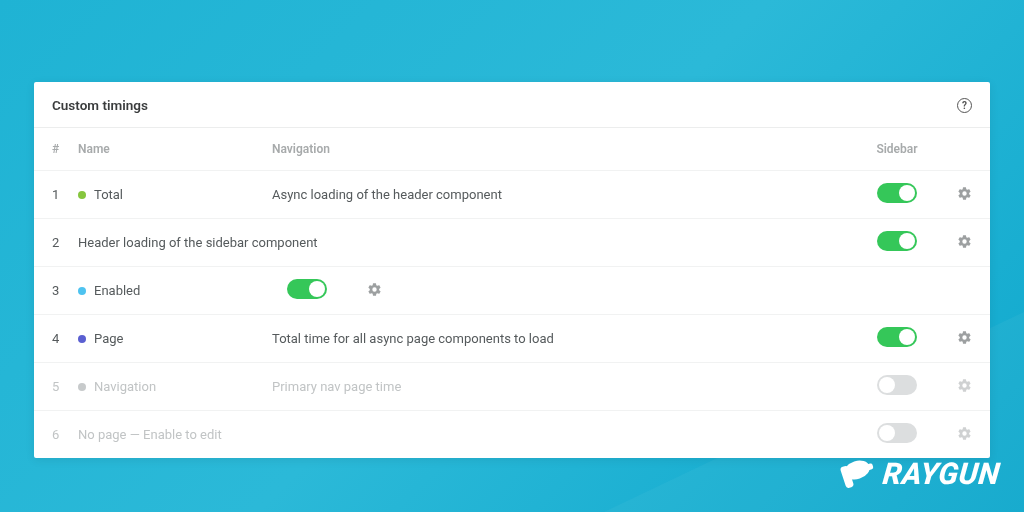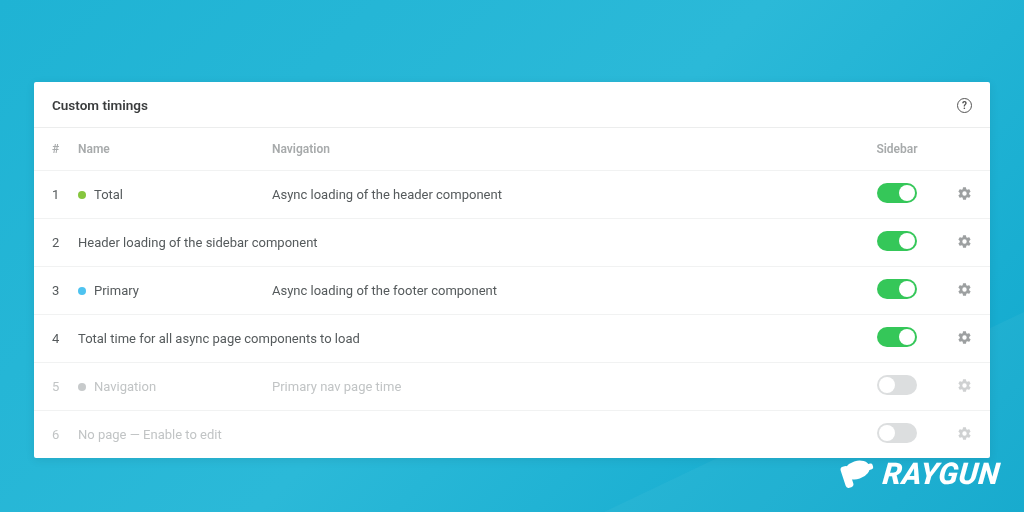--- a/index.html
+++ b/index.html
@@ -178,30 +178,33 @@
         <div class="col-desc">Header loading of the sidebar component</div>
         <div class="col-enabled"><span class="toggle on"><span class="knob"></span></span></div>
         <div class="col-gear"><span class="gear"><svg viewBox="0 0 24 24" width="15" height="15" fill="currentColor">
               <path d="M19.4 13a7.7 7.7 0 0 0 .06-1 7.7 7.7 0 0 0-.06-1l2.11-1.65a.5.5 0 0 0 .12-.64l-2-3.46a.5.5 0 0 0-.61-.22l-2.49 1a7.3 7.3 0 0 0-1.73-1l-.38-2.65A.5.5 0 0 0 14 2h-4a.5.5 0 0 0-.49.42l-.38 2.65a7.3 7.3 0 0 0-1.73 1l-2.49-1a.5.5 0 0 0-.61.22l-2 3.46a.5.5 0 0 0 .12.64L4.53 11a7.7 7.7 0 0 0-.06 1 7.7 7.7 0 0 0 .06 1l-2.11 1.65a.5.5 0 0 0-.12.64l2 3.46a.5.5 0 0 0 .61.22l2.49-1a7.3 7.3 0 0 0 1.73 1l.38 2.65A.5.5 0 0 0 10 22h4a.5.5 0 0 0 .49-.42l.38-2.65a7.3 7.3 0 0 0 1.73-1l2.49 1a.5.5 0 0 0 .61-.22l2-3.46a.5.5 0 0 0-.12-.64ZM12 15.5A3.5 3.5 0 1 1 15.5 12 3.5 3.5 0 0 1 12 15.5Z"></path>
             </svg></span></div>
       </div>
       <div class="row">
         <div class="col-num">3</div>
         <div class="col-name">
           <span class="dot" style="background:#4ec3f0"></span>
-          <span>Primary</span>
-        </div>
-        <div class="col-desc">Async loading of the footer component</div>
+          <span>Enabled</span>
+        </div>
         <div class="col-enabled"><span class="toggle on"><span class="knob"></span></span></div>
         <div class="col-gear"><span class="gear"><svg viewBox="0 0 24 24" width="15" height="15" fill="currentColor">
               <path d="M19.4 13a7.7 7.7 0 0 0 .06-1 7.7 7.7 0 0 0-.06-1l2.11-1.65a.5.5 0 0 0 .12-.64l-2-3.46a.5.5 0 0 0-.61-.22l-2.49 1a7.3 7.3 0 0 0-1.73-1l-.38-2.65A.5.5 0 0 0 14 2h-4a.5.5 0 0 0-.49.42l-.38 2.65a7.3 7.3 0 0 0-1.73 1l-2.49-1a.5.5 0 0 0-.61.22l-2 3.46a.5.5 0 0 0 .12.64L4.53 11a7.7 7.7 0 0 0-.06 1 7.7 7.7 0 0 0 .06 1l-2.11 1.65a.5.5 0 0 0-.12.64l2 3.46a.5.5 0 0 0 .61.22l2.49-1a7.3 7.3 0 0 0 1.73 1l.38 2.65A.5.5 0 0 0 10 22h4a.5.5 0 0 0 .49-.42l.38-2.65a7.3 7.3 0 0 0 1.73-1l2.49 1a.5.5 0 0 0 .61-.22l2-3.46a.5.5 0 0 0-.12-.64ZM12 15.5A3.5 3.5 0 1 1 15.5 12 3.5 3.5 0 0 1 12 15.5Z"></path>
             </svg></span></div>
       </div>
       <div class="row">
         <div class="col-num">4</div>
+        <div class="col-name">
+          <span class="dot" style="background:#5a5fd1"></span>
+          <span>Page</span>
+        </div>
         <div class="col-desc">Total time for all async page components to load</div>
         <div class="col-enabled"><span class="toggle on"><span class="knob"></span></span></div>
         <div class="col-gear"><span class="gear"><svg viewBox="0 0 24 24" width="15" height="15" fill="currentColor">
               <path d="M19.4 13a7.7 7.7 0 0 0 .06-1 7.7 7.7 0 0 0-.06-1l2.11-1.65a.5.5 0 0 0 .12-.64l-2-3.46a.5.5 0 0 0-.61-.22l-2.49 1a7.3 7.3 0 0 0-1.73-1l-.38-2.65A.5.5 0 0 0 14 2h-4a.5.5 0 0 0-.49.42l-.38 2.65a7.3 7.3 0 0 0-1.73 1l-2.49-1a.5.5 0 0 0-.61.22l-2 3.46a.5.5 0 0 0 .12.64L4.53 11a7.7 7.7 0 0 0-.06 1 7.7 7.7 0 0 0 .06 1l-2.11 1.65a.5.5 0 0 0-.12.64l2 3.46a.5.5 0 0 0 .61.22l2.49-1a7.3 7.3 0 0 0 1.73 1l.38 2.65A.5.5 0 0 0 10 22h4a.5.5 0 0 0 .49-.42l.38-2.65a7.3 7.3 0 0 0 1.73-1l2.49 1a.5.5 0 0 0 .61-.22l2-3.46a.5.5 0 0 0-.12-.64ZM12 15.5A3.5 3.5 0 1 1 15.5 12 3.5 3.5 0 0 1 12 15.5Z"></path>
             </svg></span></div>
       </div>
       <div class="row disabled">
         <div class="col-num">5</div>
         <div class="col-name">
           <span class="dot" style="background:#c7cacb"></span>

